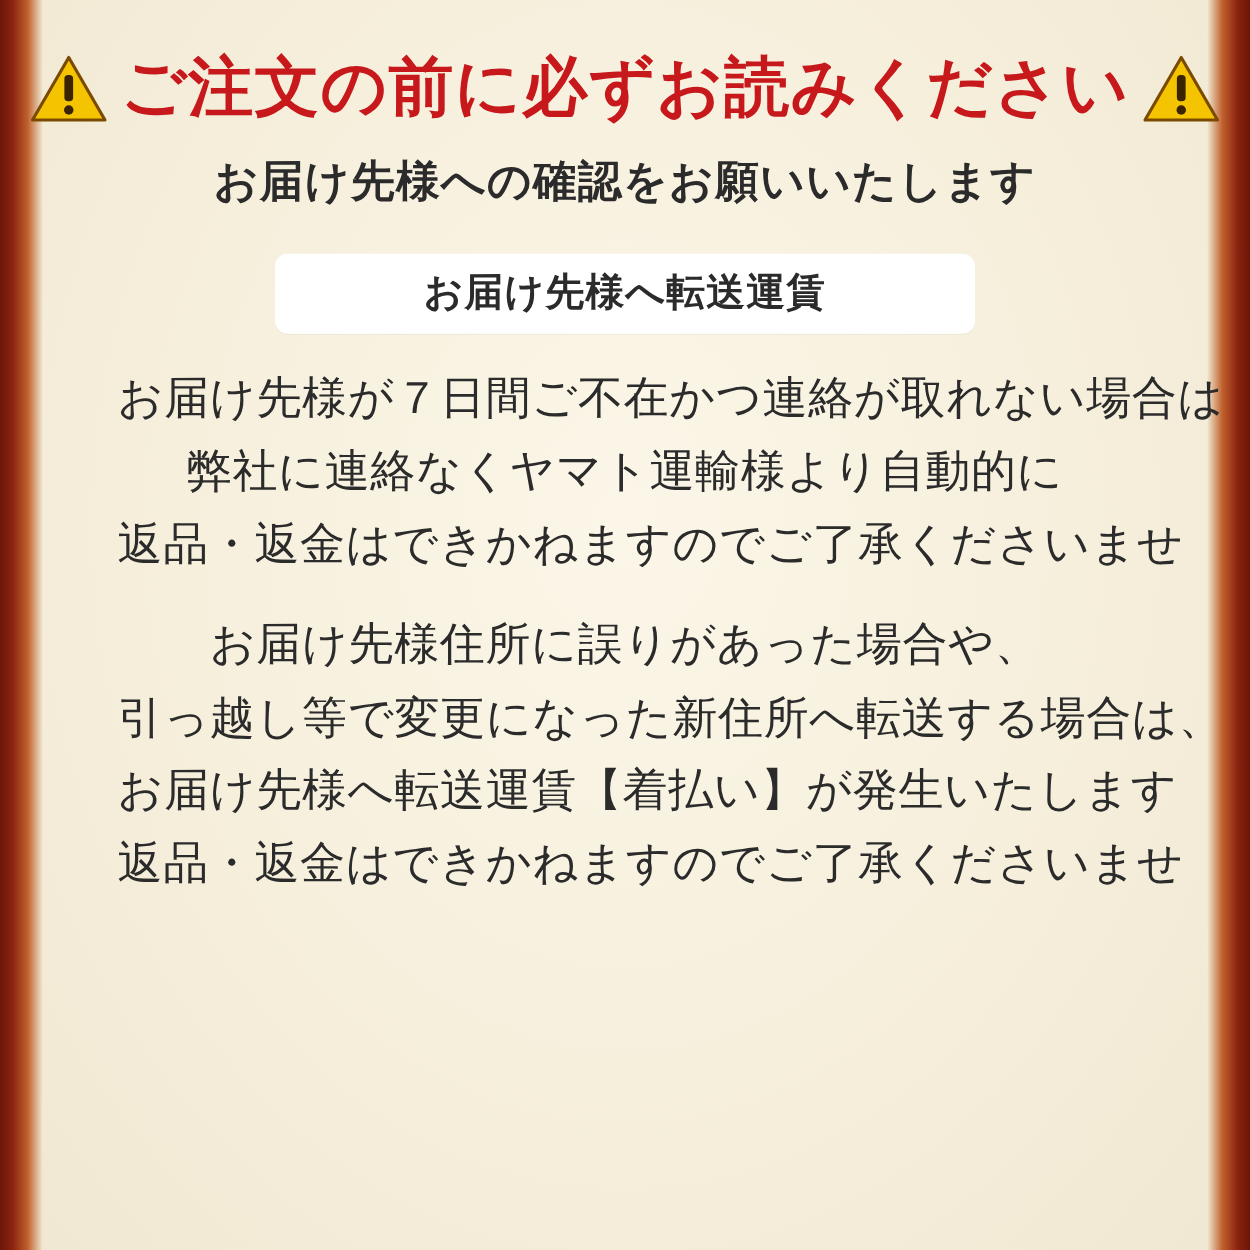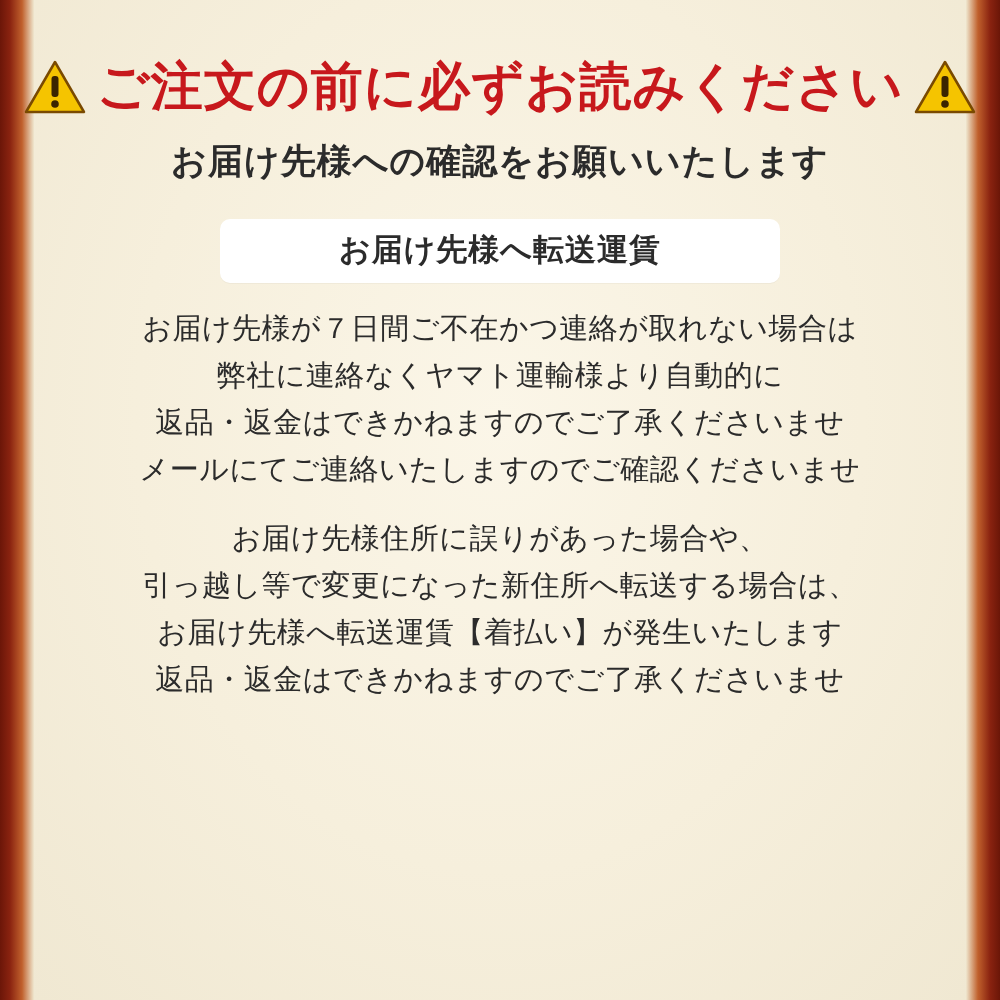--- a/index.html
+++ b/index.html
@@ -42,21 +42,21 @@
     padding: 0 60px;
     text-align: center;
   }
 
   
   .title-row {
     display: flex;
     align-items: flex-end;
     justify-content: center;
     gap: 10px;
-    padding-top: 58px;
+    padding-top: 42px;
   }
 
   .warning-icon {
     flex: 0 0 auto;
     width: 62px;
     height: 56px;
     position: relative;
     display: inline-block;
   }
   .warning-icon svg { display: block; width: 62px; height: 56px; }
@@ -95,21 +95,21 @@
     color: #2b2b2b;
     letter-spacing: 1px;
     line-height: 1.1;
   }
 
   
   .body-block {
     margin-top: 22px;
   }
   .body-line {
-    font-size: 29px;
+    font-size: 36px;
     color: #2b2b2b;
     letter-spacing: 0.5px;
     line-height: 1.62;
     white-space: nowrap;
   }
 </style>
 </head>
 <body>
 
 <div class="page">
@@ -138,21 +138,20 @@
 
       <h2 class="sub-title">お届け先様への確認をお願いいたします</h2>
 
       <div class="section-pill">
         <div class="pill-text">お届け先様へ転送運賃</div>
       </div>
       <div class="body-block">
         <div class="body-line">お届け先様が７日間ご不在かつ連絡が取れない場合は</div>
         <div class="body-line">弊社に連絡なくヤマト運輸様より自動的に</div>
         <div class="body-line">返品・返金はできかねますのでご了承くださいませ</div>
-        <div class="body-line">メールにてご連絡いたしますのでご確認くださいませ</div>
       </div>
 
       <div class="body-block">
         <div class="body-line">お届け先様住所に誤りがあった場合や、</div>
         <div class="body-line">引っ越し等で変更になった新住所へ転送する場合は、</div>
         <div class="body-line">お届け先様へ転送運賃【着払い】が発生いたします</div>
         <div class="body-line">返品・返金はできかねますのでご了承くださいませ</div>
       </div>
 
     </div>

